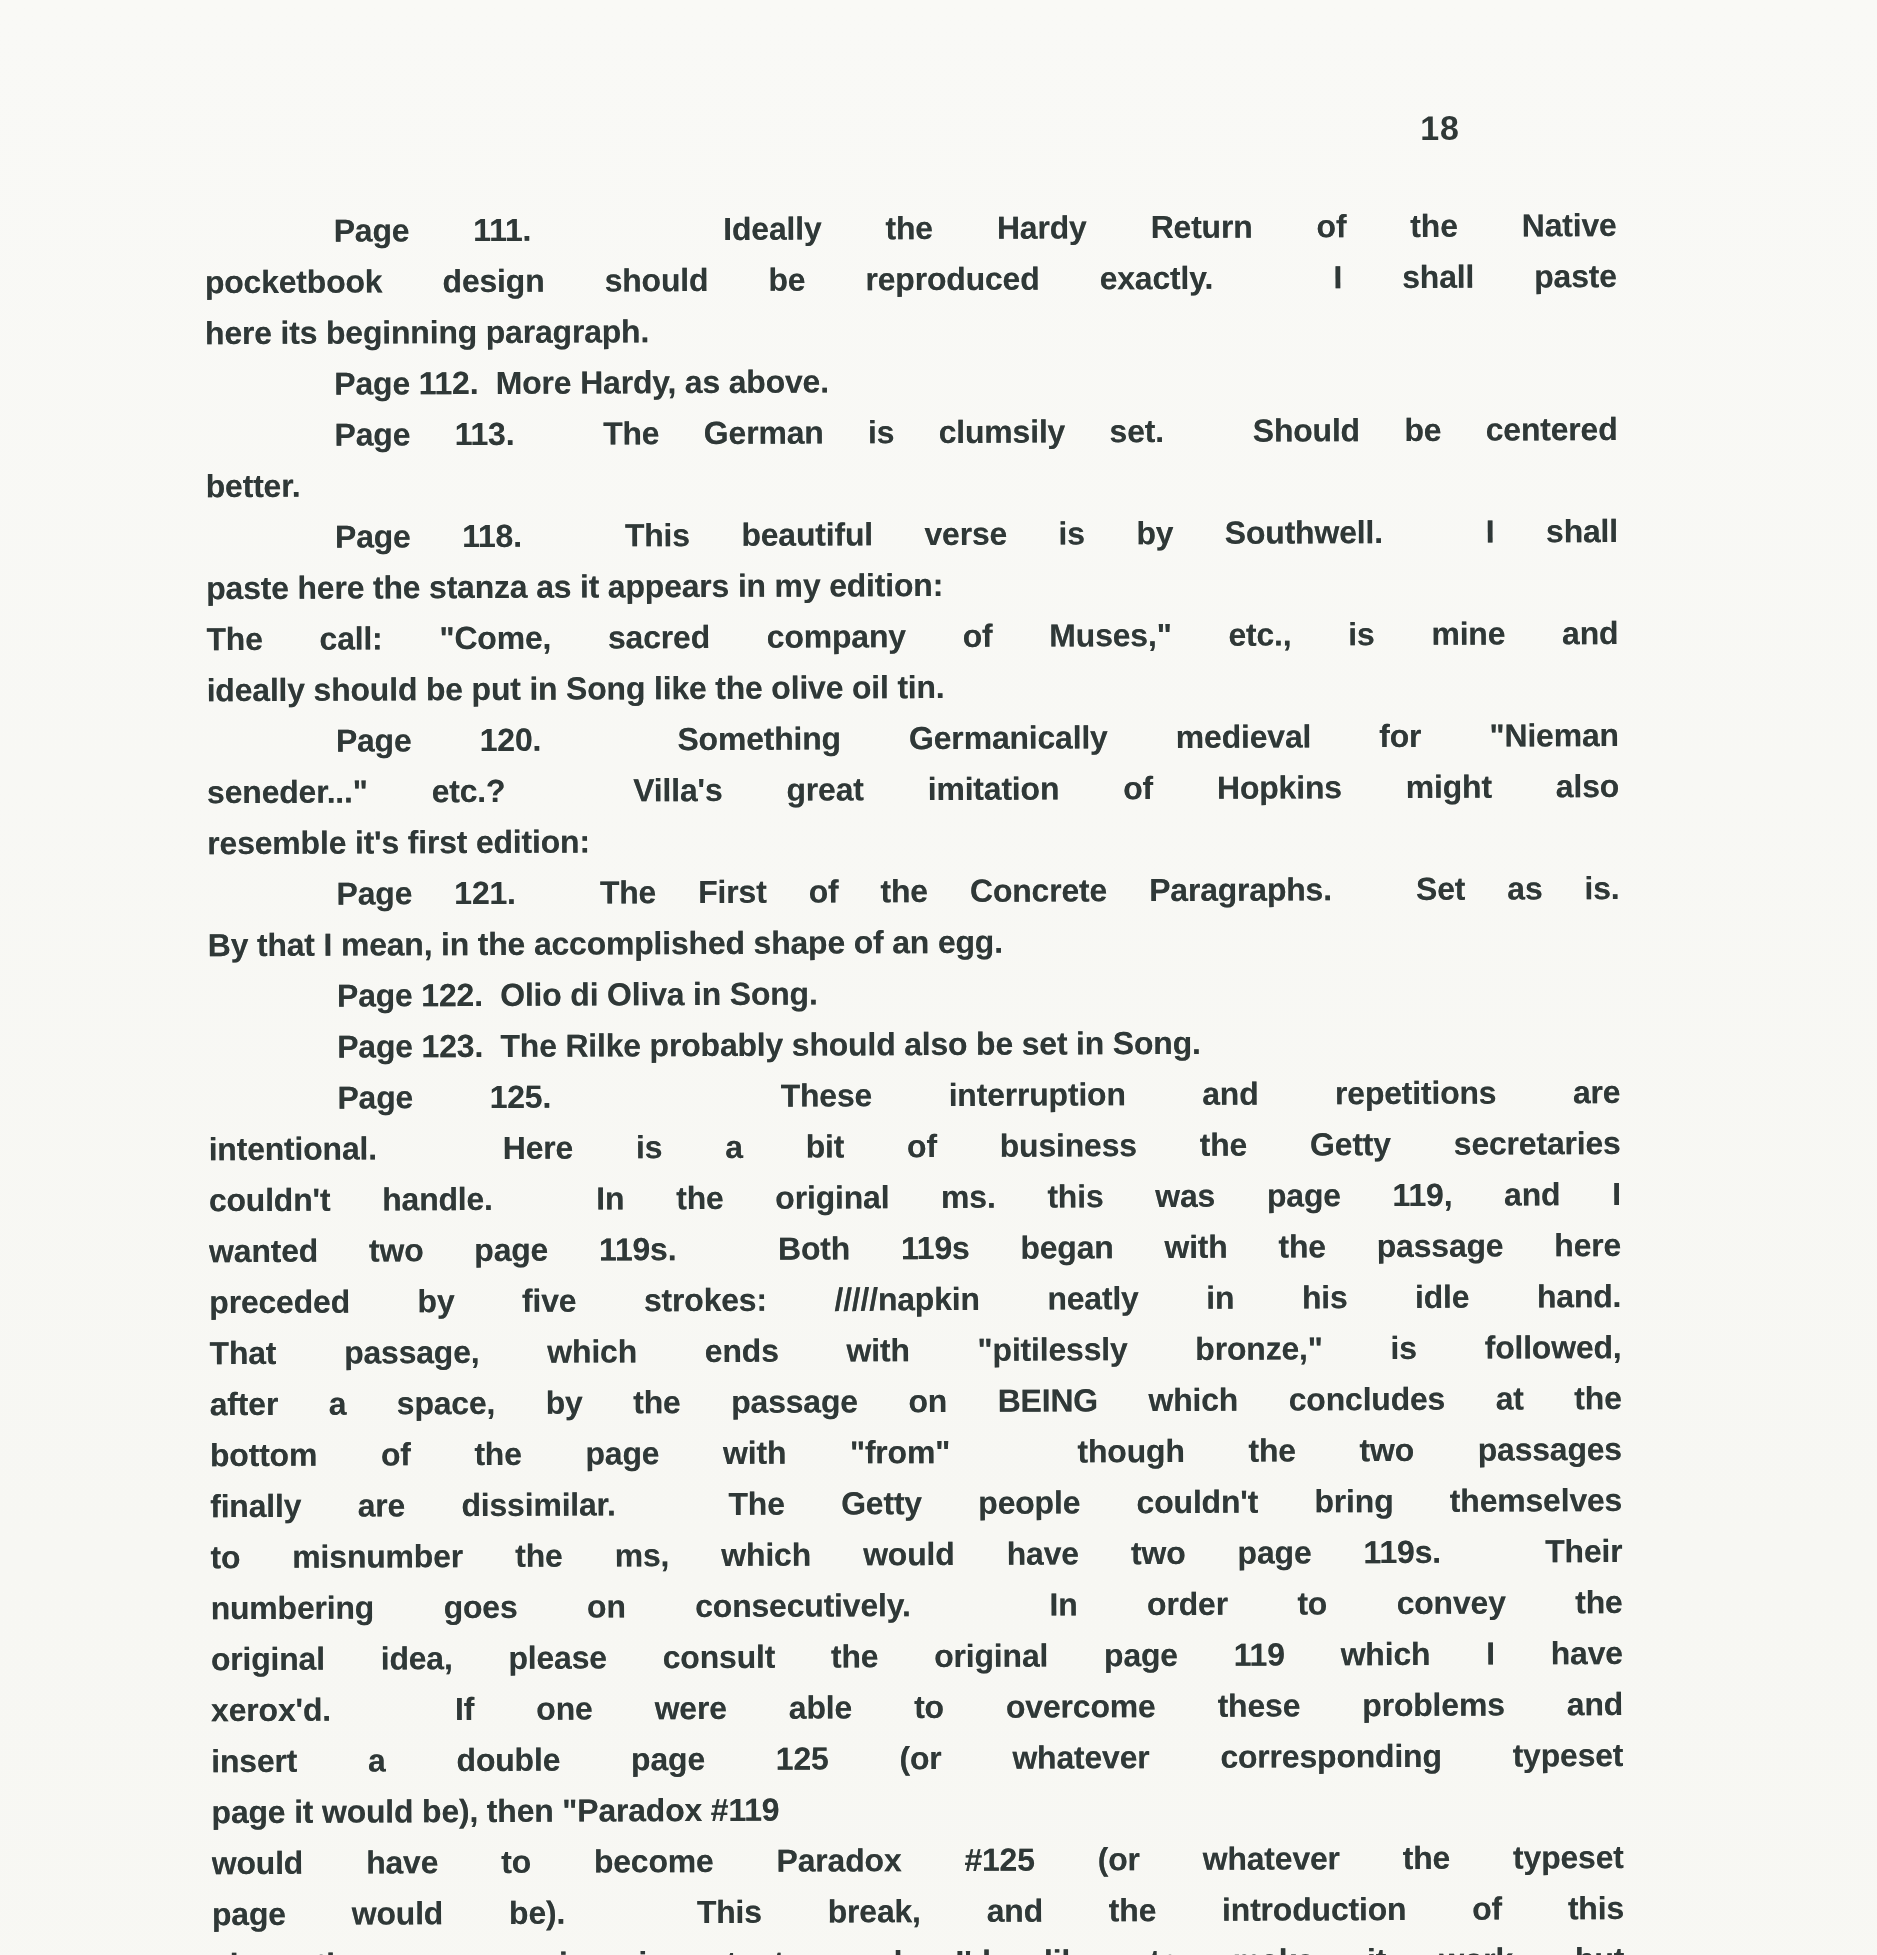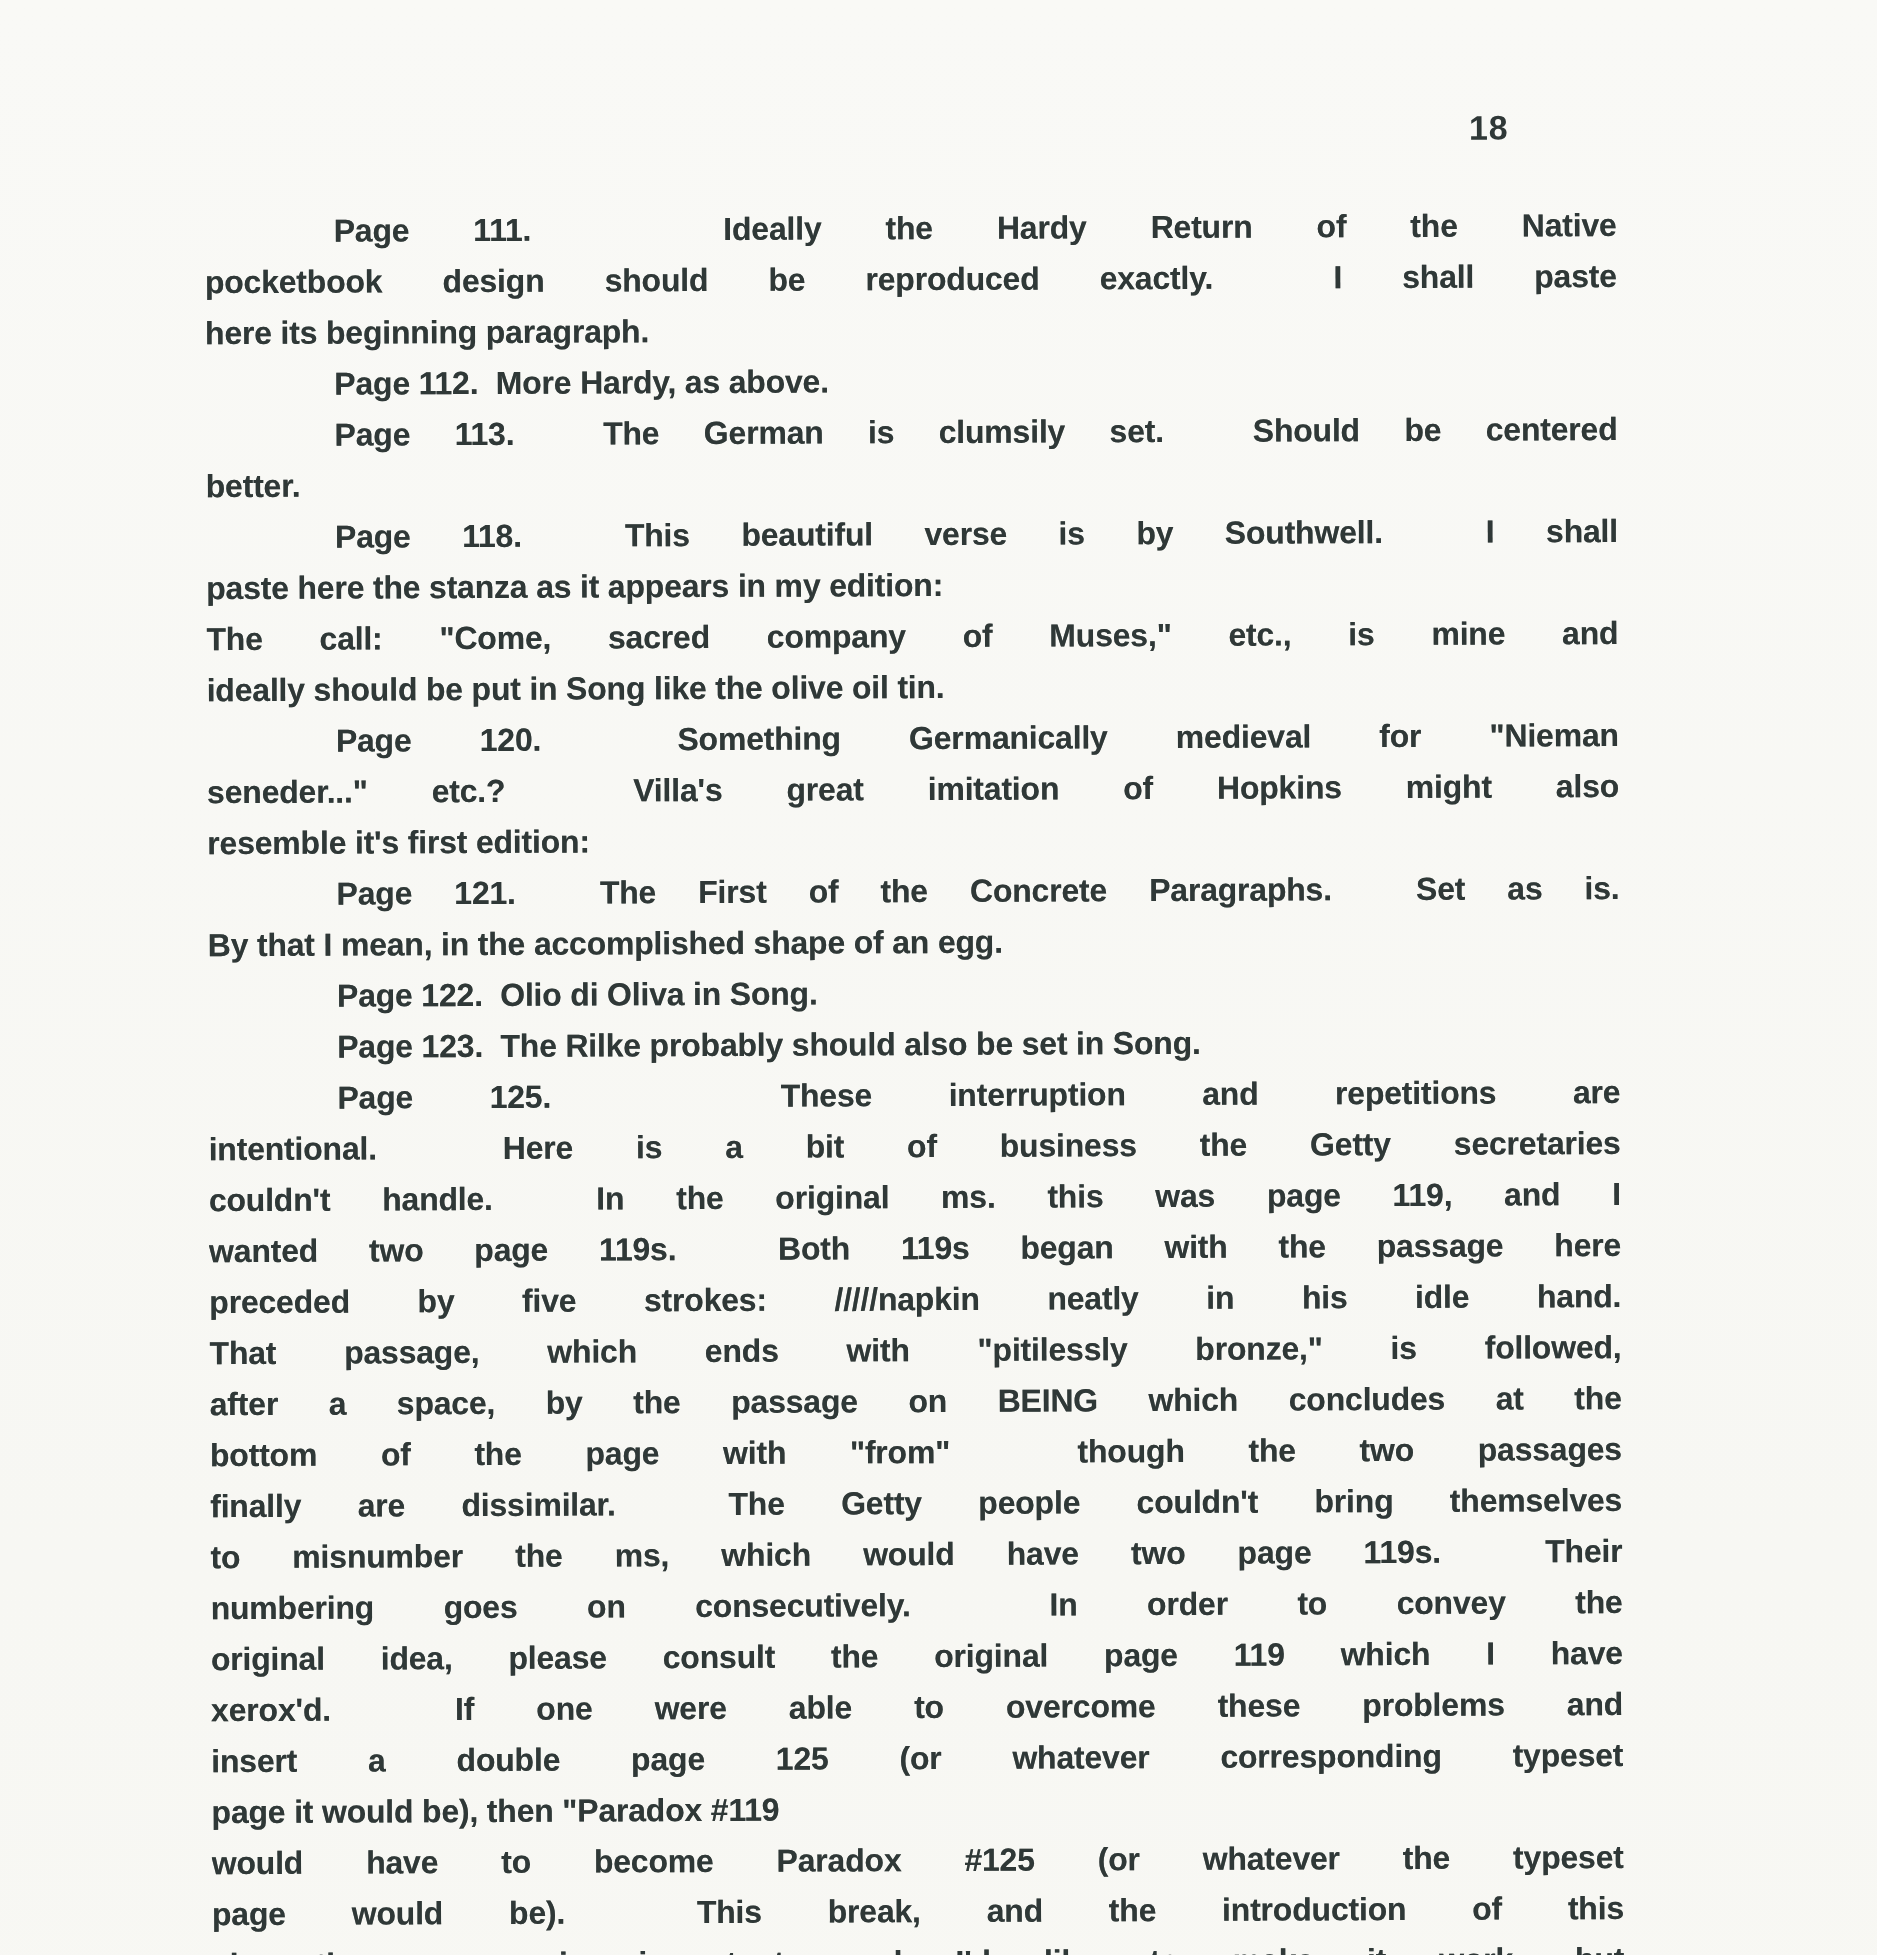--- a/index.html
+++ b/index.html
@@ -16,21 +16,21 @@
     background: linear-gradient(180deg, #f9f9f6 0%, #f7f7f3 60%, #f8f8f4 100%);
   }
   #scan-content {
     position: absolute; inset: 0;
     transform: rotate(-0.25deg);
     transform-origin: 50% 30%;
   }
   #page-number {
     position: absolute;
     left: 1423px; top: 111px; width: 137px;
-    font-size: 34px; text-align: center;
+    font-size: 34px; text-align: left;
     letter-spacing: 0.8px;
   }
   #document-body {
     position: absolute;
     left: 207px; top: 203px; width: 1412px;
   }
   .line {
     height: 51px; line-height: 51px;
     font-size: 32px;
     letter-spacing: -0.2px;

